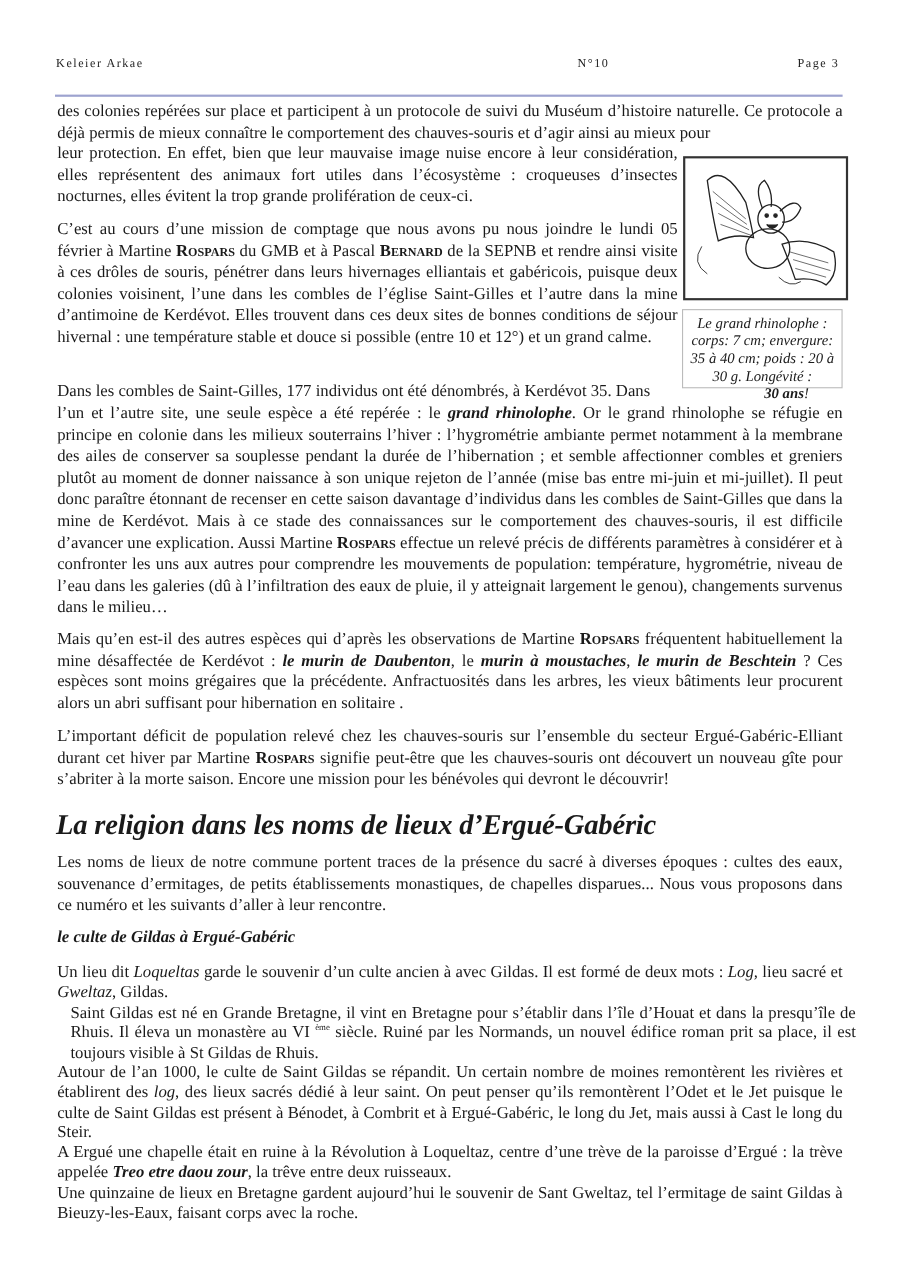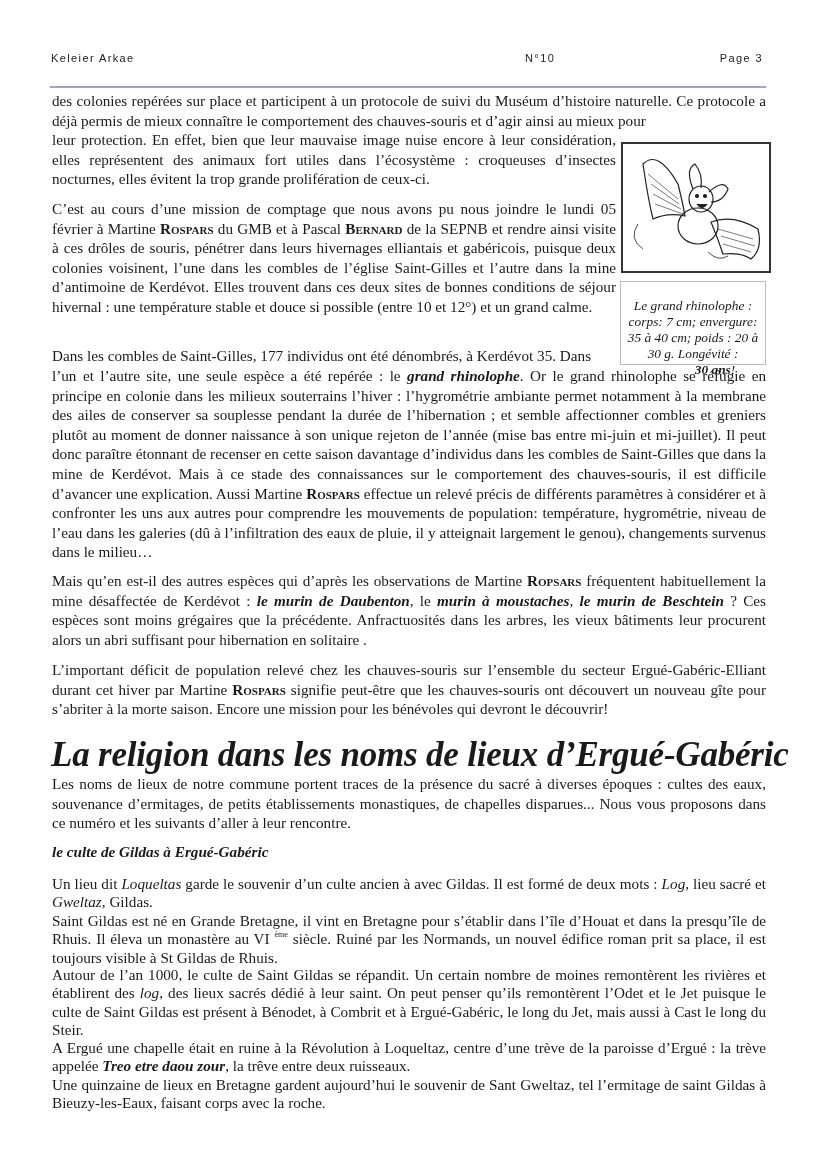--- a/index.html
+++ b/index.html
@@ -1,41 +1,41 @@
 <!DOCTYPE html>
 <html><head>
 <meta charset="utf-8">
 <style>
   html, body { margin: 0; padding: 0; background: #ffffff; }
   body { width: 818px; height: 1158px; position: relative; overflow: hidden;
          font-family: "Liberation Serif", "DejaVu Serif", serif; color: #1a1a1a; }
   .header { position: absolute; top: 52px; left: 51px; width: 712px; height: 18px;
-            font-family: Liberation Sans, sans-serif; font-size: 11px;
+            font-family: Liberation Serif, serif; font-size: 11px;
             letter-spacing: 1.4px; color: #222; }
   .header .left { position: absolute; left: 0; top: 0; }
   .header .center { position: absolute; left: 474px; top: 0; }
   .header .right { position: absolute; right: 0; top: 0; }
   .header-rule { position: absolute; top: 86px; left: 50px; width: 716px; height: 2px; background: #9da3cf; }
 
   .p { position: absolute; left: 52px; font-size: 15.2px; line-height: 19.6px; text-align: justify; margin: 0; }
   .full { width: 714px; }
   .narrow { width: 564px; }
   .sc { font-variant: small-caps; font-weight: bold; }
   .bi { font-weight: bold; font-style: italic; }
   .i { font-style: italic; }
   .b { font-weight: bold; margin-left: 44px; }
   sup { font-size: 8px; vertical-align: 7px; line-height: 0; }
 
   .bat-box { position: absolute; left: 621px; top: 142px; width: 146px; height: 127px;
              border: 2px solid #333; background: #fff; }
   .caption-box { position: absolute; left: 620px; top: 281px; width: 144px; height: 66px;
                  border: 1px solid #bbb; background: #fff; font-style: italic;
-                 font-size: 13.4px; line-height: 16px; text-align: center; padding-top: 16px; }
+                 font-size: 13.4px; line-height: 16px; text-align: center; padding-top: 4px; }
 
-  .section-title { position: absolute; left: 51px; top: 735px; font-size: 35px;
+  .section-title { position: absolute; left: 51px; top: 735px; font-size: 26px;
                    font-weight: bold; font-style: italic; margin: 0; letter-spacing: -0.2px; }
   .subtitle { position: absolute; left: 52px; width: 714px; top: 843px; text-align: left;
               font-size: 15.2px; font-weight: bold; font-style: italic; margin: 0; }
   .tight { line-height: 18.4px; }
 </style>
 </head>
 <body>
 
 <div class="header">
   <span class="left">Keleier Arkae</span>
@@ -83,19 +83,19 @@
 <p class="p full" style="top:660px;"><span>L’important déficit de population relevé chez les chauves-souris sur l’ensemble du secteur Ergué-Gabéric-Elliant durant cet hiver par Martine </span><span class="sc">Rospars</span><span> signifie peut-être que les chauves-souris ont découvert un nouveau gîte pour s’abriter à la morte saison. Encore une mission pour les bénévoles qui devront le découvrir!</span></p>
 
 <h2 class="section-title">La religion dans les noms de lieux d’Ergué-Gabéric</h2>
 
 <p class="p full" style="top:774px;"><span>Les noms de lieux de notre commune portent traces de la présence du sacré à diverses époques : cultes des eaux, souvenance d’ermitages, de petits établissements monastiques, de chapelles disparues... Nous vous proposons dans ce numéro et les suivants d’aller à leur rencontre.</span></p>
 
 <p class="subtitle">le culte de Gildas à Ergué-Gabéric</p>
 
 <p class="p full tight" style="top:875px;"><span>Un lieu dit </span><span class="i">Loqueltas</span><span> garde le souvenir d’un culte ancien à avec Gildas. Il est formé de deux mots : </span><span class="i">Log,</span><span> lieu sacré et </span><span class="i">Gweltaz</span><span>, Gildas.</span></p>
 
-<p class="p full tight" style="top:912px;"><span>Saint Gildas est né en Grande Bretagne, il vint en Bretagne pour s’établir dans l’île d’Houat et dans la presqu’île de Rhuis. Il éleva un monastère au VI </span><sup>ème</sup><span> siècle. Ruiné par les Normands, un nouvel édifice roman prit sa place, il est toujours visible à St Gildas de Rhuis.</span></p>
+<p class="p full tight" style="top:912px;margin-left:12px;"><span>Saint Gildas est né en Grande Bretagne, il vint en Bretagne pour s’établir dans l’île d’Houat et dans la presqu’île de Rhuis. Il éleva un monastère au VI </span><sup>ème</sup><span> siècle. Ruiné par les Normands, un nouvel édifice roman prit sa place, il est toujours visible à St Gildas de Rhuis.</span></p>
 
 <p class="p full tight" style="top:966px;"><span>Autour de l’an 1000,  le culte de Saint Gildas se répandit. Un certain nombre de moines remontèrent les rivières et établirent des </span><span class="i">log</span><span>, des lieux sacrés dédié à leur saint. On peut penser qu’ils remontèrent l’Odet et le Jet puisque le culte de Saint Gildas est présent à Bénodet, à Combrit et à Ergué-Gabéric, le long du Jet, mais aussi à Cast le long du Steir.</span></p>
 
 <p class="p full tight" style="top:1039px;"><span>A Ergué une chapelle était en ruine à la Révolution à Loqueltaz, centre d’une trève de la paroisse d’Ergué : la trève appelée </span><span class="bi">Treo etre daou zour</span><span>, la trêve entre deux ruisseaux.</span></p>
 
 <p class="p full tight" style="top:1076px;"><span>Une quinzaine de lieux en Bretagne gardent aujourd’hui le souvenir de Sant Gweltaz, tel l’ermitage de saint Gildas à Bieuzy-les-Eaux, faisant corps avec la roche.</span></p>
 
 </body></html>

